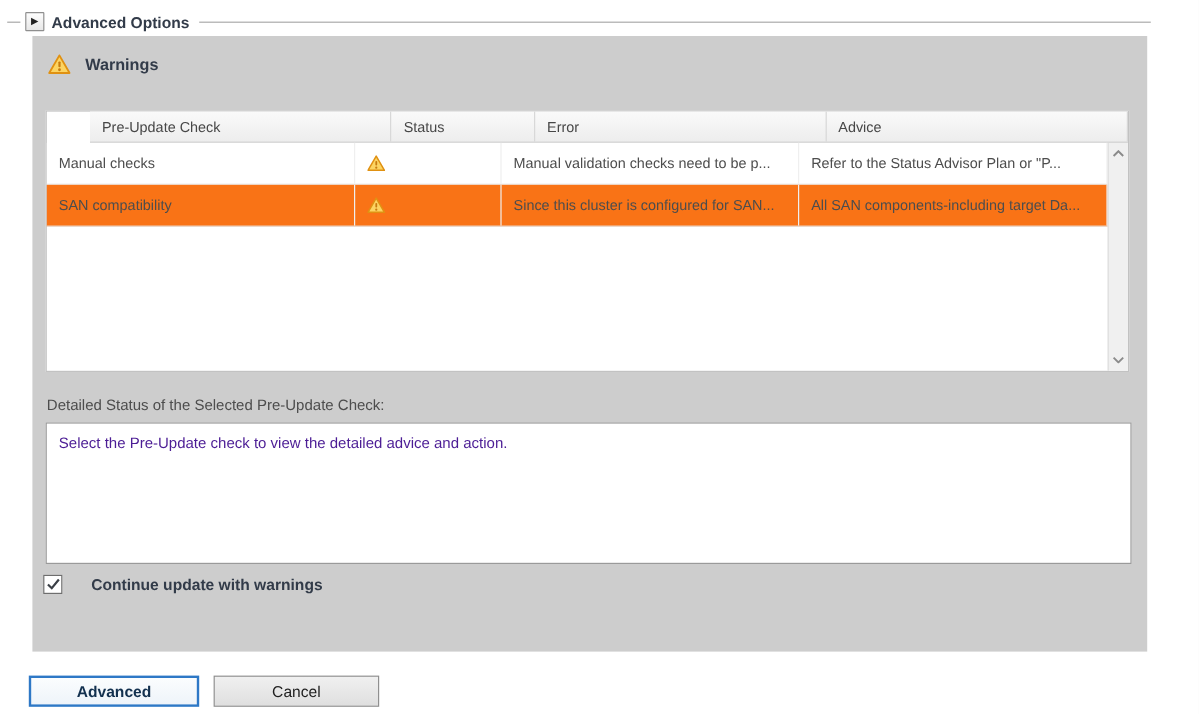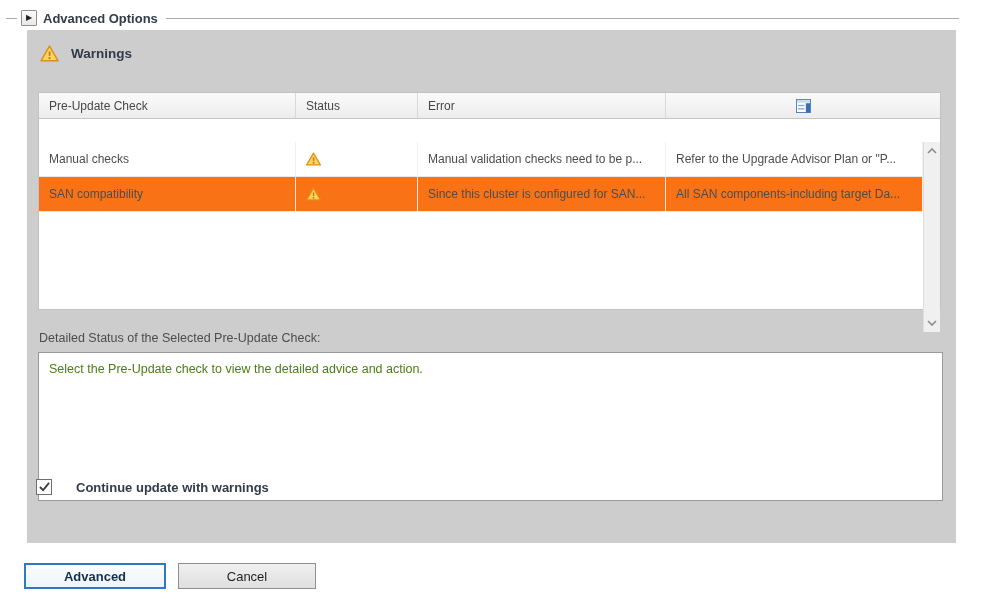--- a/index.html
+++ b/index.html
@@ -19,43 +19,43 @@
   
   .panel { position: absolute; left: 27px; top: 30px; width: 929px; height: 513px; background: #cdcdcd; }
 
   .warn-head { position: absolute; left: 13px; top: 15px; display: flex; align-items: center; gap: 12px; }
   .warn-head .warn-title { font-size: 13.5px; font-weight: bold; color: #323b49; }
 
   
   .grid { position: absolute; left: 11px; top: 62px; width: 903px; height: 218px; background: #fff;
     border: 1px solid #c2c2c2; font-size: 12px; color: #4d4d4d; }
   .g-header { display: flex; height: 26px; background: linear-gradient(#fafafa, #ededed);
-    border-bottom: 1px solid #c6c6c6; color: #474747; }
+    border-bottom: 1px solid #c6c6c6; color: #474747; margin-left: 36px; }
   .g-header .hcell { display: flex; align-items: center; padding-left: 10px;
     border-right: 1px solid #d8d8d8; overflow: hidden; white-space: nowrap; }
   .g-header .hcell:last-child { border-right: none; padding: 0; justify-content: center; }
   .c1 { width: 257px; } .c2 { width: 122px; } .c3 { width: 248px; } .c4 { width: 257px; }
   .c5 { width: 17px; flex: 1; }
 
-  .g-body { display: flex; height: 190px; margin-top: 23px; }
+  .g-body { display: flex; height: 190px; }
   .g-rows { width: 884px; }
   .t-row { display: flex; height: 35px; border-bottom: 1px solid #e9e9e9; background: #fff; }
   .t-row.alt { background: #f97316; }
   .t-row .cell { display: flex; align-items: center; padding-left: 10px;
     border-right: 1px solid #efefef; overflow: hidden; white-space: nowrap; }
 
   
   .vscroll { flex: 1; background: #f0f0f0; border-left: 1px solid #dedede;
     display: flex; flex-direction: column; justify-content: space-between; align-items: center; }
   .scr-btn { width: 100%; height: 18px; display: flex; align-items: center; justify-content: center; }
 
   
   .detail-label { position: absolute; left: 12px; top: 301px; font-size: 12.5px; color: #4d4d4d; }
-  .detail-box { position: absolute; left: 11px; top: 322px; width: 905px; height: 149px;
-    background: #fff; border: 1px solid #9a9a9a; padding: 9px 10px; font-size: 12.5px; color: #4d7c0f; }
+  .detail-box { position: absolute; left: 11px; top: 322px; width: 905px; height: 118px;
+    background: #fff; border: 1px solid #9a9a9a; padding: 9px 10px; font-size: 12.5px; color: #4c1d95; }
 
   
   .chk-row { position: absolute; left: 9px; top: 449px; display: flex; align-items: center; gap: 24px; }
   .chk-box { width: 16px; height: 16px; background: #fff; border: 1px solid #6e6e6e;
     display: flex; align-items: center; justify-content: center; }
   .chk-label { font-size: 13px; font-weight: bold; color: #323b49; }
 
   
   .btn { position: absolute; top: 563px; height: 26px; display: flex; align-items: center;
     justify-content: center; font-size: 13px; cursor: pointer; }
@@ -85,20 +85,21 @@
       <circle cx="12.1" cy="17" r="1.5" fill="#c77c10"></circle>
     </svg>
     <span class="warn-title">Warnings</span>
   </div>
 
   <div class="grid">
     <div class="g-header">
       <div class="hcell c1">Pre-Update Check</div>
       <div class="hcell c2">Status</div>
       <div class="hcell c3">Error</div>
+      <div class="hcell c4">Advice</div>
       <div class="hcell c5">
         <svg width="15" height="14" viewBox="0 0 16 15">
           <rect x="0.5" y="0.5" width="15" height="14" fill="#fff" stroke="#4a7ebb"></rect>
           <rect x="1" y="1" width="14" height="3" fill="#cadcf0"></rect>
           <line x1="2" y1="7" x2="9" y2="7" stroke="#7fa6cf" stroke-width="1.4"></line>
           <line x1="2" y1="10.5" x2="9" y2="10.5" stroke="#7fa6cf" stroke-width="1.4"></line>
           <rect x="10.5" y="4.5" width="4.5" height="10" fill="#3b6fb5"></rect>
         </svg>
       </div>
     </div>
@@ -108,21 +109,21 @@
   <div class="t-row">
     <div class="cell c1">Manual checks</div>
     <div class="cell c2">
       <svg width="15" height="14" viewBox="0 0 24 22">
         <path d="M12 1.5 L23 20.5 H1 Z" fill="#fcd462" stroke="#e09112" stroke-width="2" stroke-linejoin="round"></path>
         <rect x="10.9" y="8" width="2.4" height="6.2" rx="1" fill="#c77c10"></rect>
         <circle cx="12.1" cy="17" r="1.5" fill="#c77c10"></circle>
       </svg>
     </div>
     <div class="cell c3">Manual validation checks need to be p...</div>
-    <div class="cell c4">Refer to the Upgrade Advisor Plan or "P...</div>
+    <div class="cell c4">Refer to the Status Advisor Plan or "P...</div>
   </div>
 
   <div class="t-row alt">
     <div class="cell c1">SAN compatibility</div>
     <div class="cell c2">
       <svg width="15" height="14" viewBox="0 0 24 22">
         <path d="M12 1.5 L23 20.5 H1 Z" fill="#fcd462" stroke="#e09112" stroke-width="2" stroke-linejoin="round"></path>
         <rect x="10.9" y="8" width="2.4" height="6.2" rx="1" fill="#c77c10"></rect>
         <circle cx="12.1" cy="17" r="1.5" fill="#c77c10"></circle>
       </svg>

